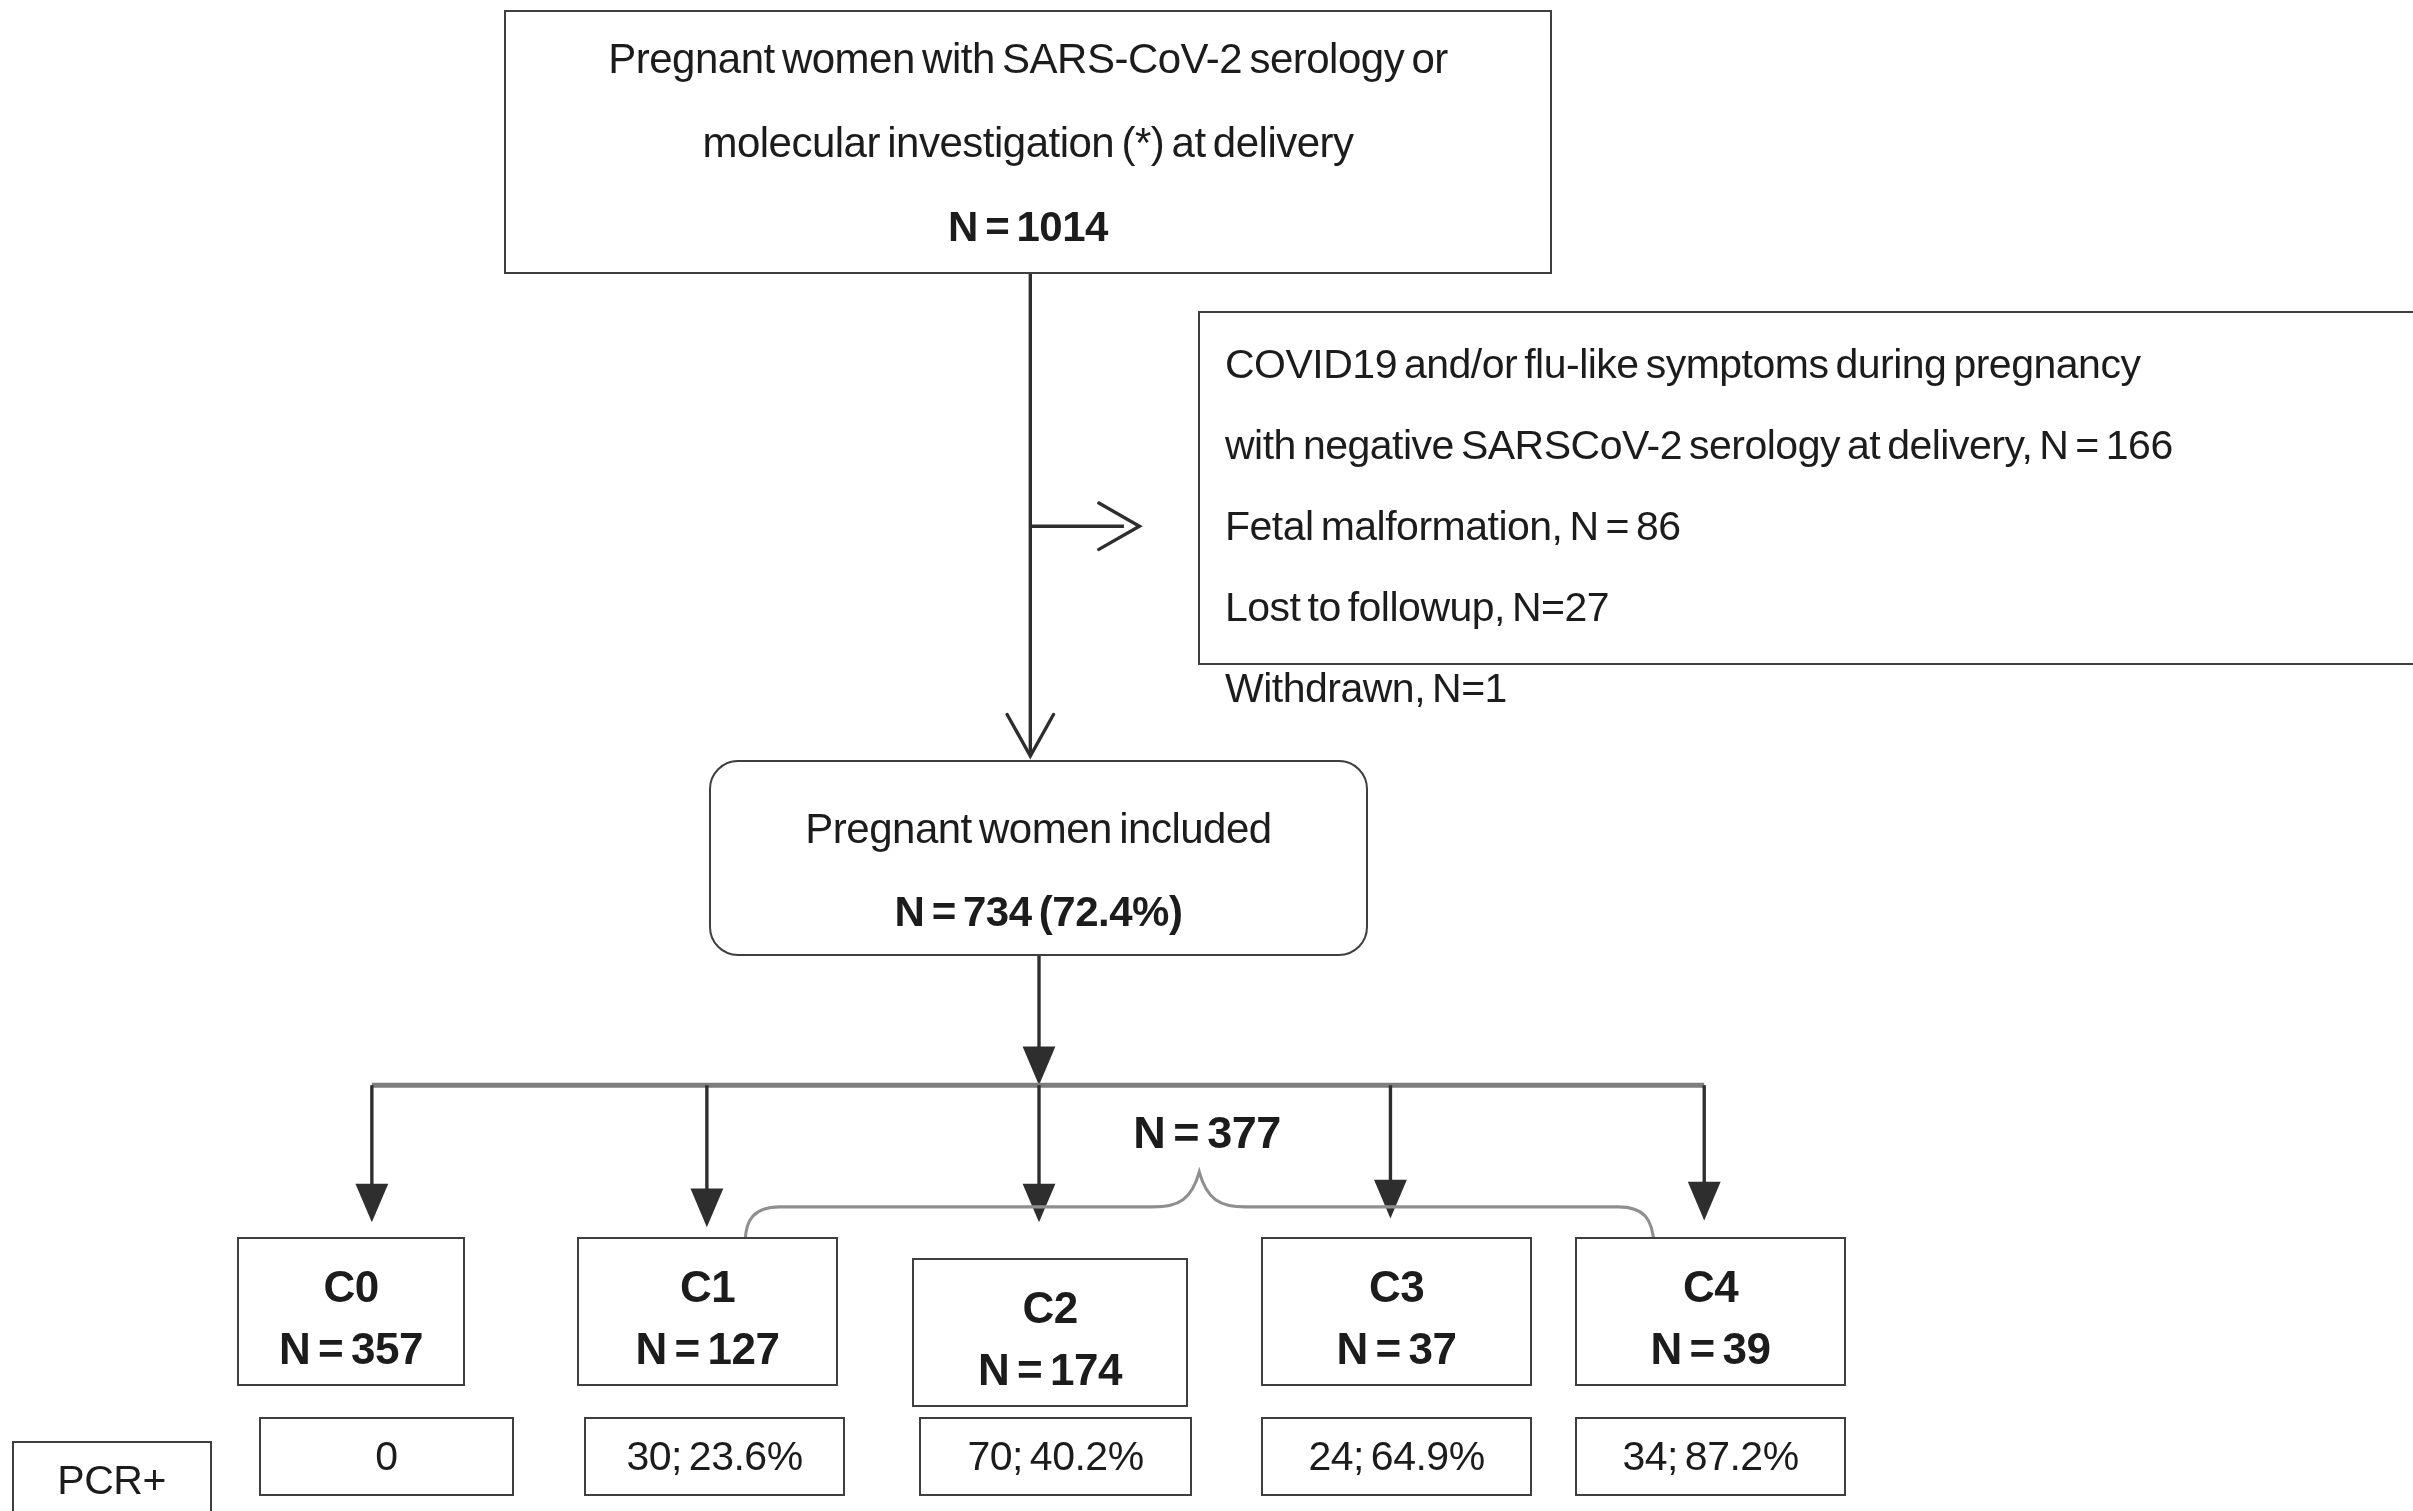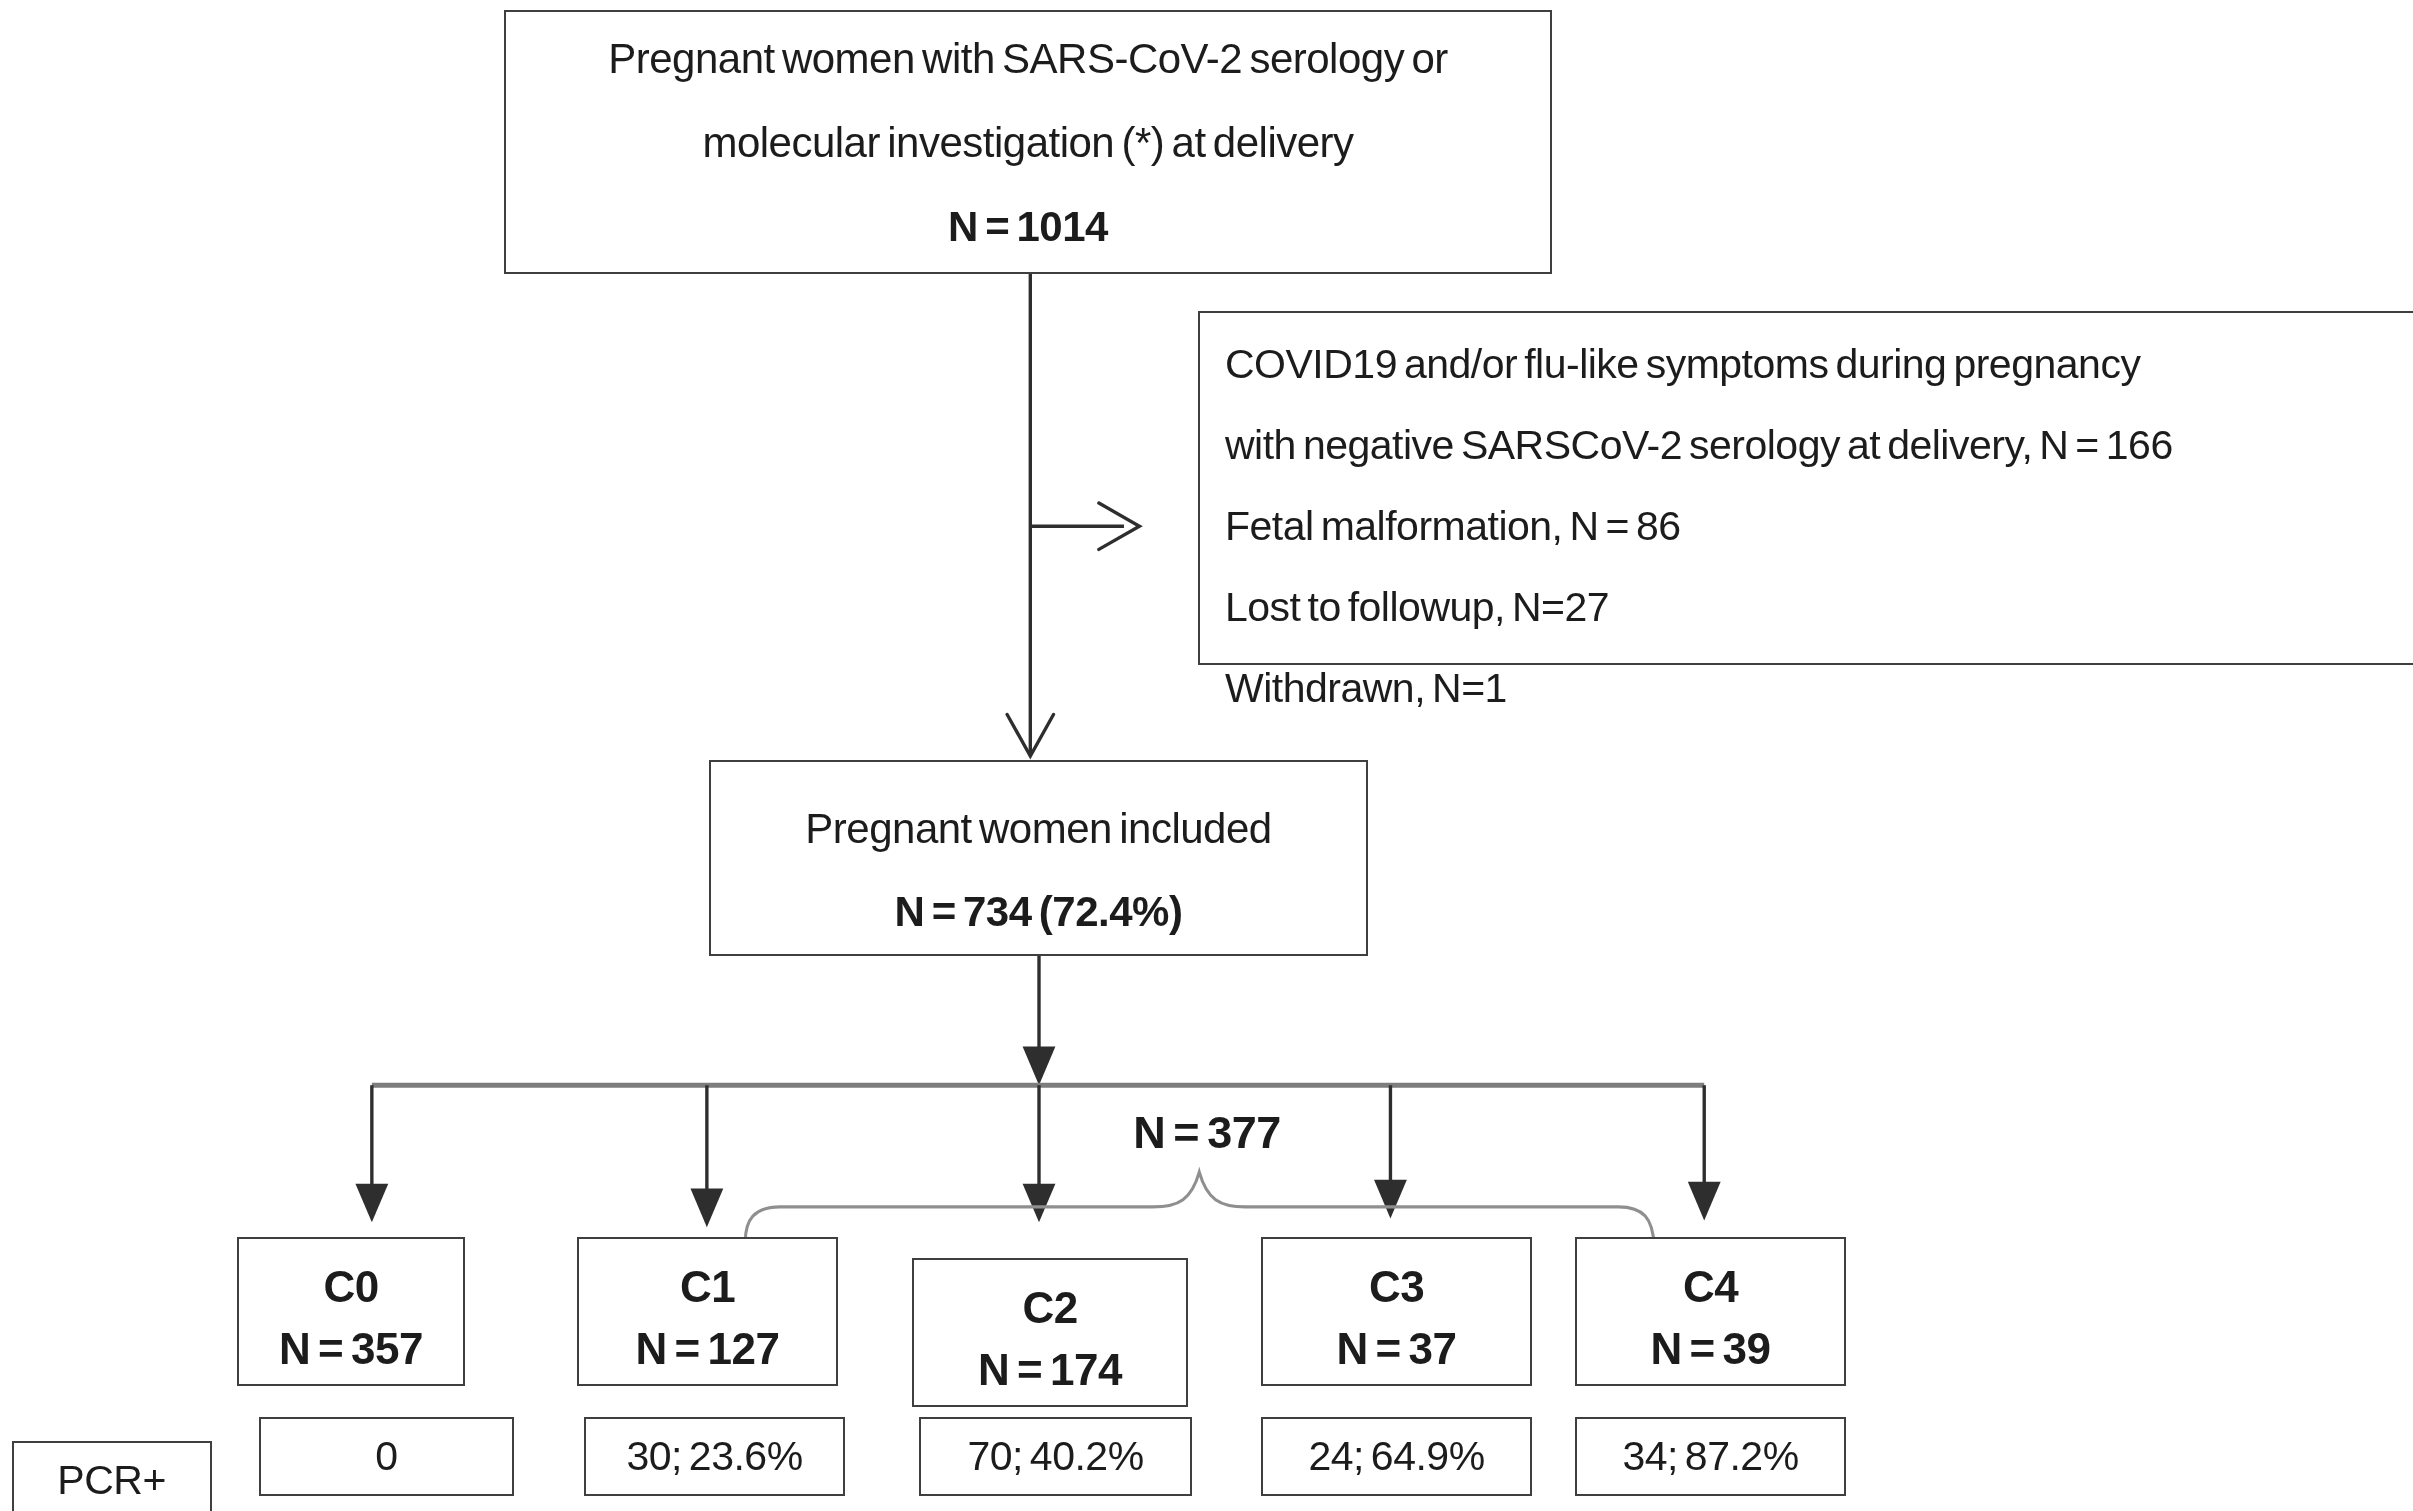--- a/index.html
+++ b/index.html
@@ -47,21 +47,21 @@
     left:504px;top:9.7px;width:1048px;height:264px;
     font-size:42px;line-height:84px;padding-top:5.8px;
   }
   .exclusion-box{
     left:1198px;top:311px;width:1256px;height:354px;
     font-size:41px;line-height:81px;
     text-align:left;padding:10.6px 9.7px 0 25px;
   }
   .included-box{
     left:709px;top:760px;width:659px;height:196px;
-    font-size:42px;line-height:83px;padding-top:25px;
+    font-size:42px;line-height:83px;padding-top:25px;border-radius:29px;
   }
   .group-box{
     top:1237px;height:149px;
     font-size:44px;line-height:62px;font-weight:700;padding-top:17.4px;
   }
   .g0{left:237px;width:228px;text-align:center;}
   .g1{left:577px;width:261px;}
   .g2{left:912px;width:276px;margin-top:21px;}
   .g3{left:1261px;width:271px;}
   .g4{left:1575px;width:271px;}

